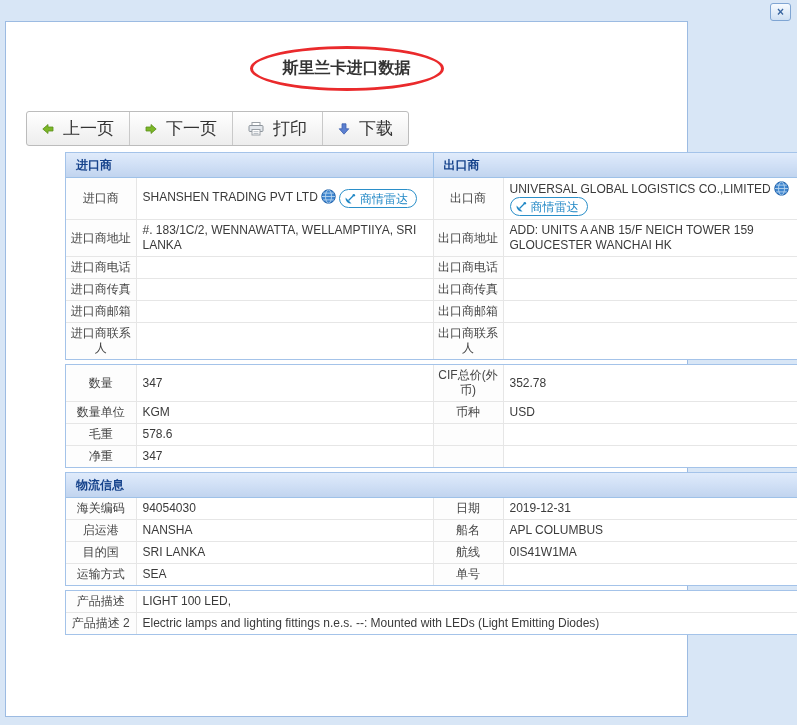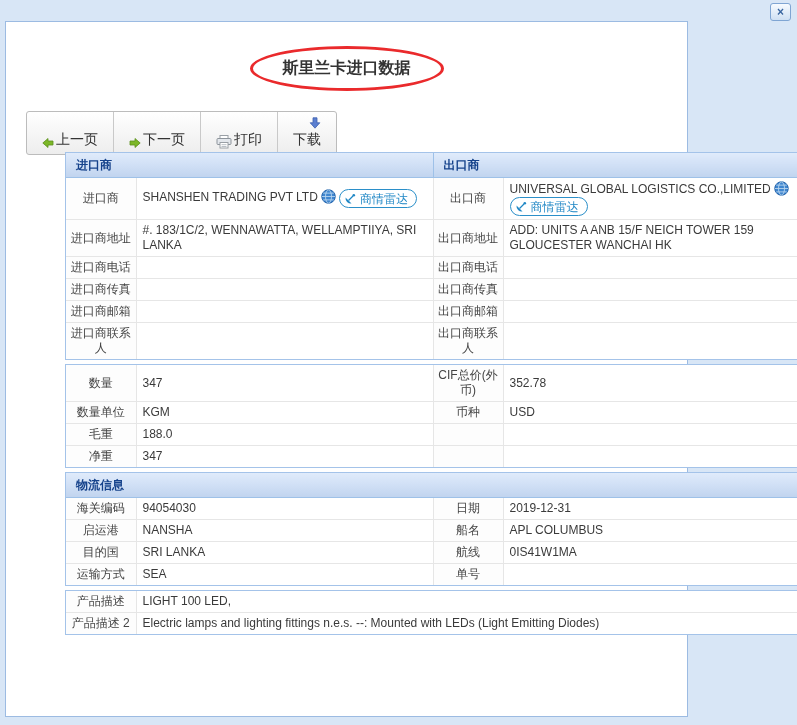--- a/index.html
+++ b/index.html
@@ -28,25 +28,25 @@
     padding:9px 30px;
   }
   .page-title{font-size:16px;font-weight:bold;color:#333;white-space:nowrap;}
   
   .toolbar{
     position:absolute;top:89px;left:20px;display:inline-flex;
     border:1px solid #bcbcbc;border-radius:3px;overflow:hidden;
     background:linear-gradient(#ffffff,#ededed);
   }
   .tb-btn{
-    display:flex;align-items:flex-end;gap:2px;
-    padding:5px 15px;font-size:14px;color:#333;cursor:pointer;
+    display:flex;align-items:center;gap:9px;
+    padding:5px 15px;font-size:17px;color:#333;cursor:pointer;
     border-right:1px solid #c9c9c9;background:transparent;
   }
-  .tb-btn:last-child{border-right:none;flex-direction:column;}
+  .tb-btn:last-child{border-right:none;}
   .tb-btn svg{display:block;}
   
   .tables{position:absolute;top:130px;left:21px;width:743px;padding-left:38px;}
   .section{border:1px solid #a4c3e9;margin-bottom:4px;background:#fff;}
   table.grid{border-collapse:collapse;table-layout:fixed;width:100%;}
   .sec-hdr th{
     background:linear-gradient(to bottom,#e0ebfb 0%,#d2e1f6 45%,#c1d4ef 100%);
     border-bottom:1px solid #9ec1e8;
     color:#15428b;font-weight:bold;font-size:12px;text-align:left;
     padding:4px 4px 3px 10px;
@@ -211,21 +211,21 @@
           <td class="val">352.78</td>
         </tr>
         <tr class="body-row">
           <td class="lbl">数量单位</td>
           <td class="val">KGM</td>
           <td class="lbl">币种</td>
           <td class="val">USD</td>
         </tr>
         <tr class="body-row">
           <td class="lbl">毛重</td>
-          <td class="val">188.0</td>
+          <td class="val">578.6</td>
           <td class="lbl"></td>
           <td class="val"></td>
         </tr>
         <tr class="body-row">
           <td class="lbl">净重</td>
           <td class="val">347</td>
           <td class="lbl"></td>
           <td class="val"></td>
         </tr>
       </tbody>

